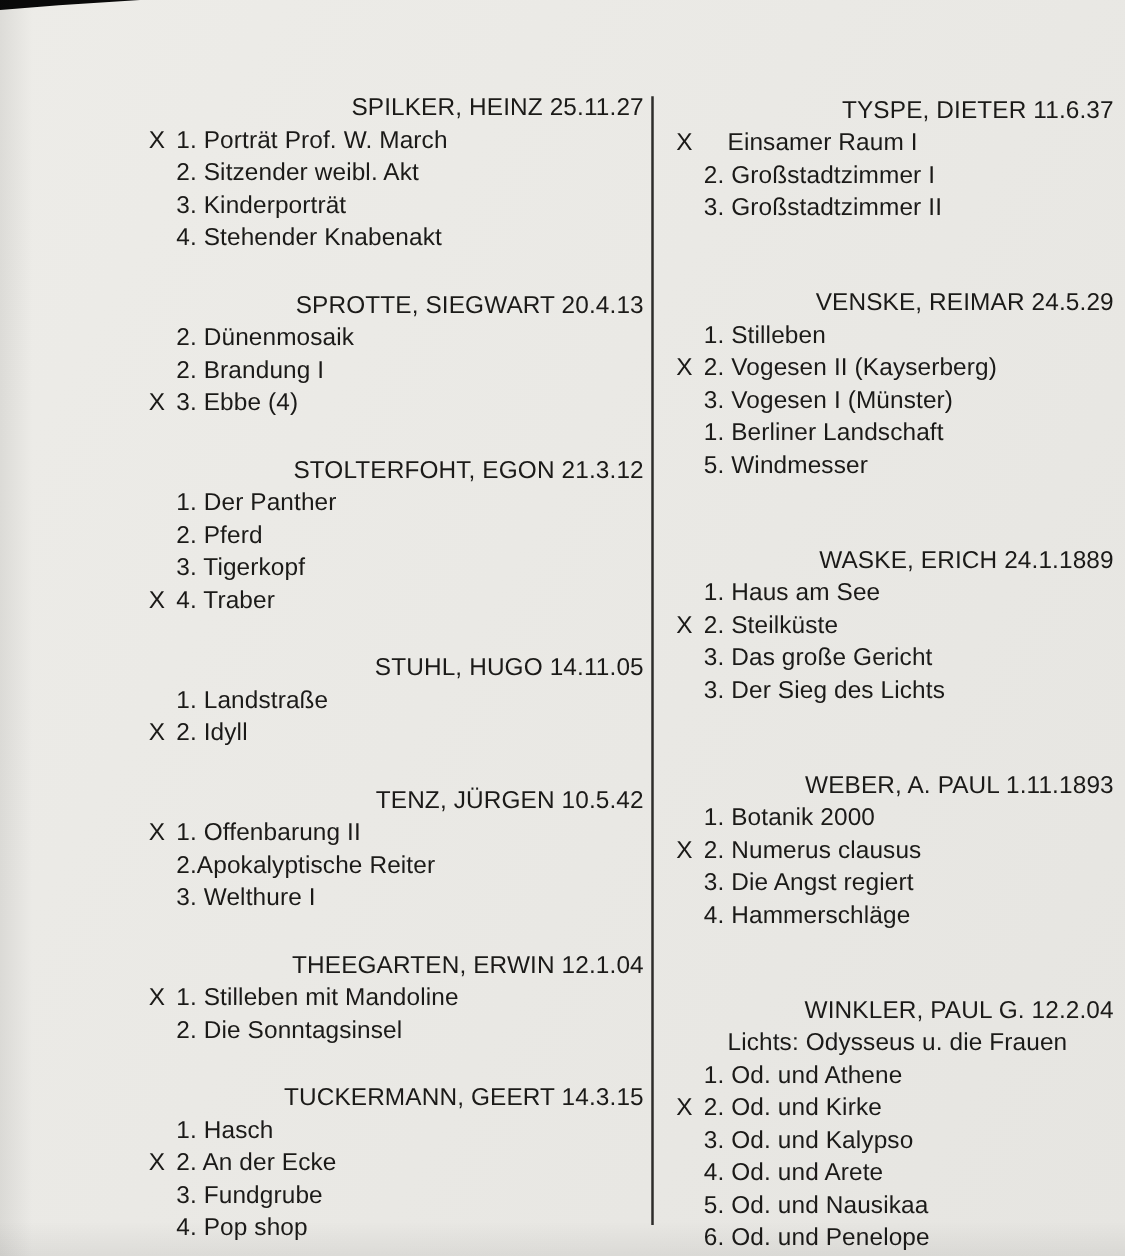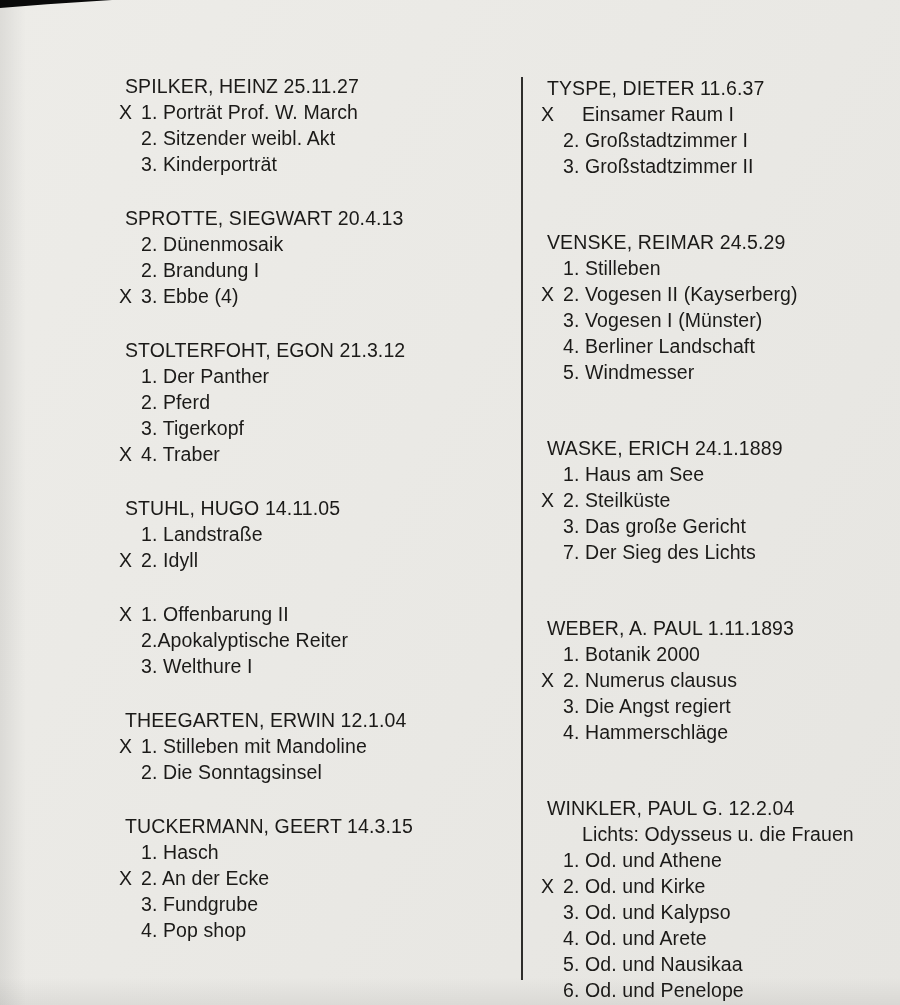--- a/index.html
+++ b/index.html
@@ -45,20 +45,21 @@
     line-height: 26px;
     letter-spacing: 0.1px;
   }
   .col-left  { left: 119px; top: 73px; width: 396px; }
   .col-right { left: 541px; top: 75px; width: 350px; }
   .artist-block { margin-bottom: 28px; }
   .col-right .artist-block { margin-bottom: 50px; }
   .artist-header {
     padding-left: 6px;
     white-space: nowrap;
+    text-align: right;
   }
   .work-item {
     display: flex;
     white-space: nowrap;
   }
   .work-marker {
     flex: 0 0 22px;
     width: 22px;
   }
   .work-title { }
@@ -79,20 +80,24 @@
           <span class="work-title">1. Porträt Prof. W. March</span>
         </div>
         <div class="work-item">
           <span class="work-marker"></span>
           <span class="work-title">2. Sitzender weibl. Akt</span>
         </div>
         <div class="work-item">
           <span class="work-marker"></span>
           <span class="work-title">3. Kinderporträt</span>
         </div>
+        <div class="work-item">
+          <span class="work-marker"></span>
+          <span class="work-title">4. Stehender Knabenakt</span>
+        </div>
       </div>
       <div class="artist-block">
         <div class="artist-header">SPROTTE, SIEGWART 20.4.13</div>
         <div class="work-item">
           <span class="work-marker"></span>
           <span class="work-title">2. Dünenmosaik</span>
         </div>
         <div class="work-item">
           <span class="work-marker"></span>
           <span class="work-title">2. Brandung I</span>
@@ -126,20 +131,21 @@
         <div class="work-item">
           <span class="work-marker"></span>
           <span class="work-title">1. Landstraße</span>
         </div>
         <div class="work-item">
           <span class="work-marker">X</span>
           <span class="work-title">2. Idyll</span>
         </div>
       </div>
       <div class="artist-block">
+        <div class="artist-header">TENZ, JÜRGEN 10.5.42</div>
         <div class="work-item">
           <span class="work-marker">X</span>
           <span class="work-title">1. Offenbarung II</span>
         </div>
         <div class="work-item">
           <span class="work-marker"></span>
           <span class="work-title">2.Apokalyptische Reiter</span>
         </div>
         <div class="work-item">
           <span class="work-marker"></span>
@@ -202,21 +208,21 @@
         <div class="work-item">
           <span class="work-marker">X</span>
           <span class="work-title">2. Vogesen II (Kayserberg)</span>
         </div>
         <div class="work-item">
           <span class="work-marker"></span>
           <span class="work-title">3. Vogesen I (Münster)</span>
         </div>
         <div class="work-item">
           <span class="work-marker"></span>
-          <span class="work-title">4. Berliner Landschaft</span>
+          <span class="work-title">1. Berliner Landschaft</span>
         </div>
         <div class="work-item">
           <span class="work-marker"></span>
           <span class="work-title">5. Windmesser</span>
         </div>
       </div>
       <div class="artist-block">
         <div class="artist-header">WASKE, ERICH 24.1.1889</div>
         <div class="work-item">
           <span class="work-marker"></span>
@@ -225,21 +231,21 @@
         <div class="work-item">
           <span class="work-marker">X</span>
           <span class="work-title">2. Steilküste</span>
         </div>
         <div class="work-item">
           <span class="work-marker"></span>
           <span class="work-title">3. Das große Gericht</span>
         </div>
         <div class="work-item">
           <span class="work-marker"></span>
-          <span class="work-title">7. Der Sieg des Lichts</span>
+          <span class="work-title">3. Der Sieg des Lichts</span>
         </div>
       </div>
       <div class="artist-block">
         <div class="artist-header">WEBER, A. PAUL 1.11.1893</div>
         <div class="work-item">
           <span class="work-marker"></span>
           <span class="work-title">1. Botanik 2000</span>
         </div>
         <div class="work-item">
           <span class="work-marker">X</span>

